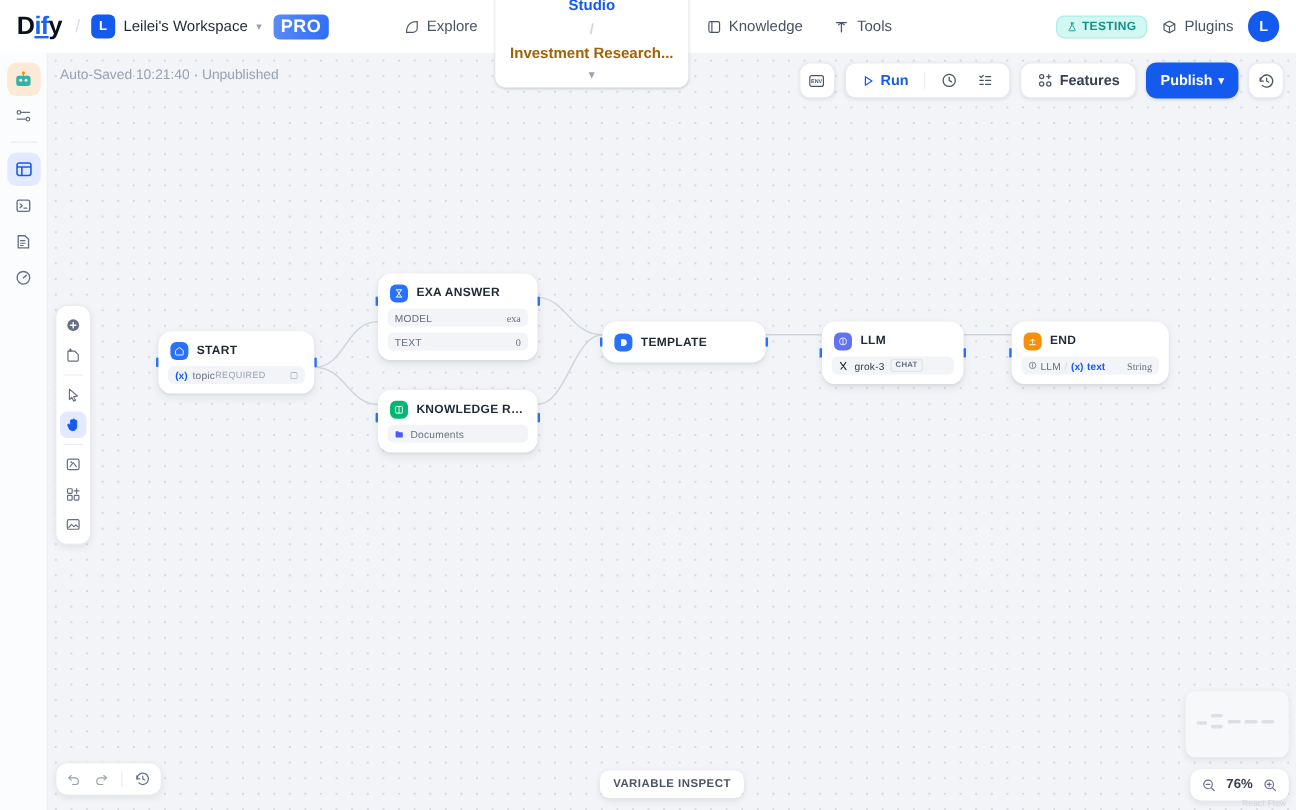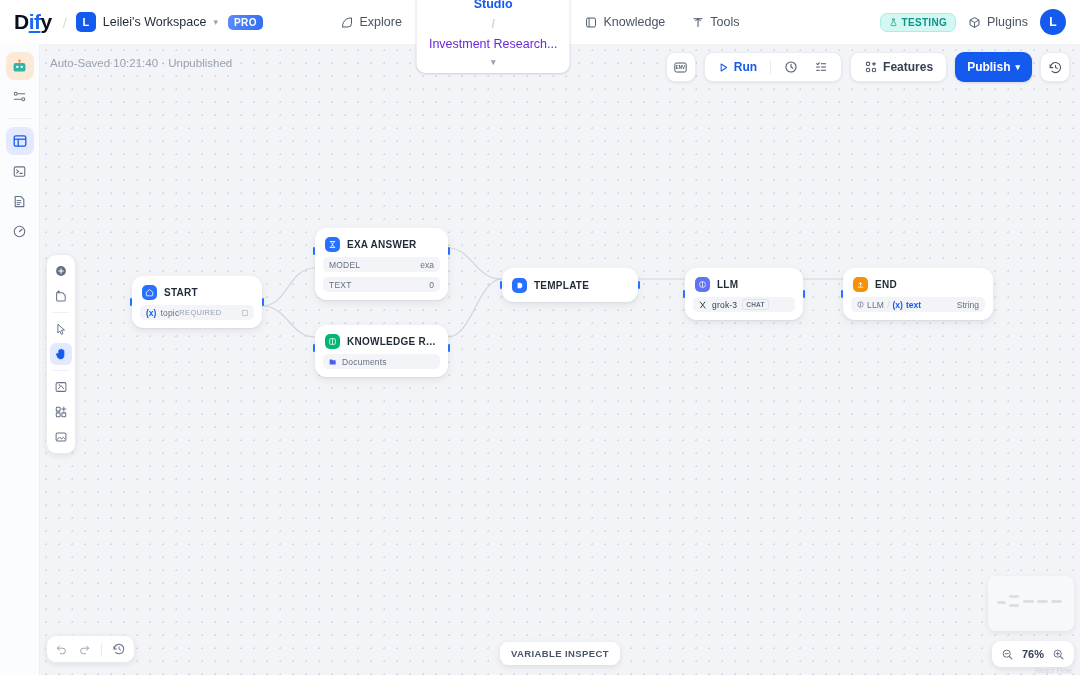--- a/index.html
+++ b/index.html
@@ -26,40 +26,40 @@
   .ws { display: flex; align-items: center; gap: 7px; }
   .ws-avatar {
     width: 20px; height: 20px; border-radius: 5px; background: #155aef;
     color: #fff; font-size: 11px; font-weight: 600;
     display: flex; align-items: center; justify-content: center;
   }
   .ws-name { font-size: 12.5px; color: #1f2a37; font-weight: 500; }
   .caret { font-size: 9px; color: #98a2b3; }
   .pro-badge {
     background: linear-gradient(100deg,#5b8cf8,#2f6ef5);
-    color: #fff; font-size: 10px; font-weight: 700; letter-spacing: .4px;
+    color: #fff; font-size: 15px; font-weight: 700; letter-spacing: .4px;
     padding: 2px 6px; border-radius: 5px; margin-left: 3px;
   }
   .nav-center {
     position: absolute; left: 50%; transform: translateX(-50%);
     display: flex; align-items: center; gap: 4px;
   }
   .nav-item {
     display: flex; align-items: center; gap: 6px;
     padding: 6px 11px; border-radius: 9px;
     font-size: 12.5px; color: #495466; font-weight: 500;
     white-space: nowrap;
   }
   .nav-item.active {
     background: #fff; color: #155aef; font-weight: 600;
     box-shadow: 0 1px 3px rgba(16,24,40,.10), 0 1px 2px rgba(16,24,40,.06);
     padding: 6px 12px;
     flex-direction: column;
   }
-  .nav-sub { color: #6d28d9; font-weight: 400; font-size: 12.5px; }
+  .nav-sub { color: #a16207; font-weight: 700; font-size: 12.5px; }
   .nav-sep { color: #d0d5dd; font-size: 12px; margin: 0 2px; }
   .hdr-right {
     margin-left: auto; display: flex; align-items: center; gap: 12px;
   }
   .testing-badge {
     display: flex; align-items: center; gap: 4px;
     background: #d3f8f4; color: #0e9384; border: 1px solid #a5f0e8;
     font-size: 10px; font-weight: 700; letter-spacing: .3px;
     padding: 3px 8px; border-radius: 7px;
   }
@@ -202,21 +202,21 @@
   .node-title {
     font-size: 10px; font-weight: 700; color: #1f2a37; letter-spacing: .25px;
     white-space: nowrap; overflow: hidden; text-overflow: ellipsis;
   }
   .node-row {
     background: #f2f4f7; border-radius: 5px; margin-top: 5px;
     height: 15px; display: flex; align-items: center;
     padding: 0 6px; font-size: 8.5px; color: #667085;
   }
   .node-row .lbl { letter-spacing: .2px; }
-  .node-row .val { margin-left: auto; color: #667085; }
+  .node-row .val { margin-left: auto; color: #667085; font-family: Liberation Serif, serif; }
   .var-chip { color: #155aef; font-weight: 600; }
   .req { font-size: 7.5px; color: #98a2b3; letter-spacing: .3px; margin-left: auto; display: flex; align-items: center; gap: 21px;}
   .chat-tag {
     font-size: 6.5px; font-weight: 600; color: #667085;
     border: 1px solid #e0e3e9; border-radius: 3px; padding: 1px 3px;
     margin-left: 5px; letter-spacing: .2px;
   }
   .port {
     position: absolute; width: 2px; height: 8px; background: #2970ff; border-radius: 1px;
   }
@@ -549,21 +549,21 @@
       </div>
       <div class="node-row">
         <svg width="8" height="8" viewBox="0 0 12 12" style="margin-right:5px">
           <path d="M2 1.5 L9 10.5 M8.8 1.5 L2.6 10" stroke="#1f2a37" stroke-width="1.3" stroke-linecap="round"></path>
         </svg>
         <span class="lbl" style="color:#354052">grok-3</span>
         <span class="chat-tag">CHAT</span>
       </div>
     </div>
 
-    <div class="node" style="left:803px; top:224px; width:150px;">
+    <div class="node" style="left:803px; top:224px; width:131px;">
       <div class="port l"></div>
       <div class="node-head">
         <div class="node-ico" style="background:#f79009">
           <svg width="9" height="9" viewBox="0 0 14 14" fill="none">
             <path d="M7 9.4 V4.2 M4.6 6.4 L7 4 L9.4 6.4" stroke="#fff" stroke-width="1.2" stroke-linecap="round" stroke-linejoin="round"></path>
             <path d="M3.4 11.2 H10.6" stroke="#fff" stroke-width="1.3" stroke-linecap="round"></path>
           </svg>
         </div>
         <span class="node-title">END</span>
       </div>

